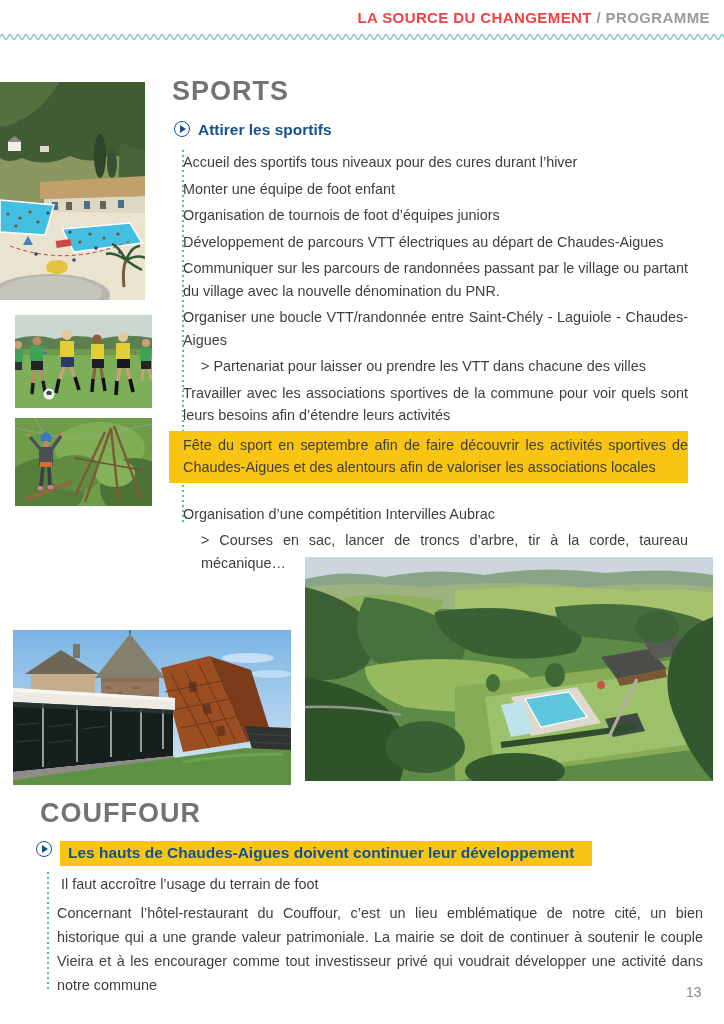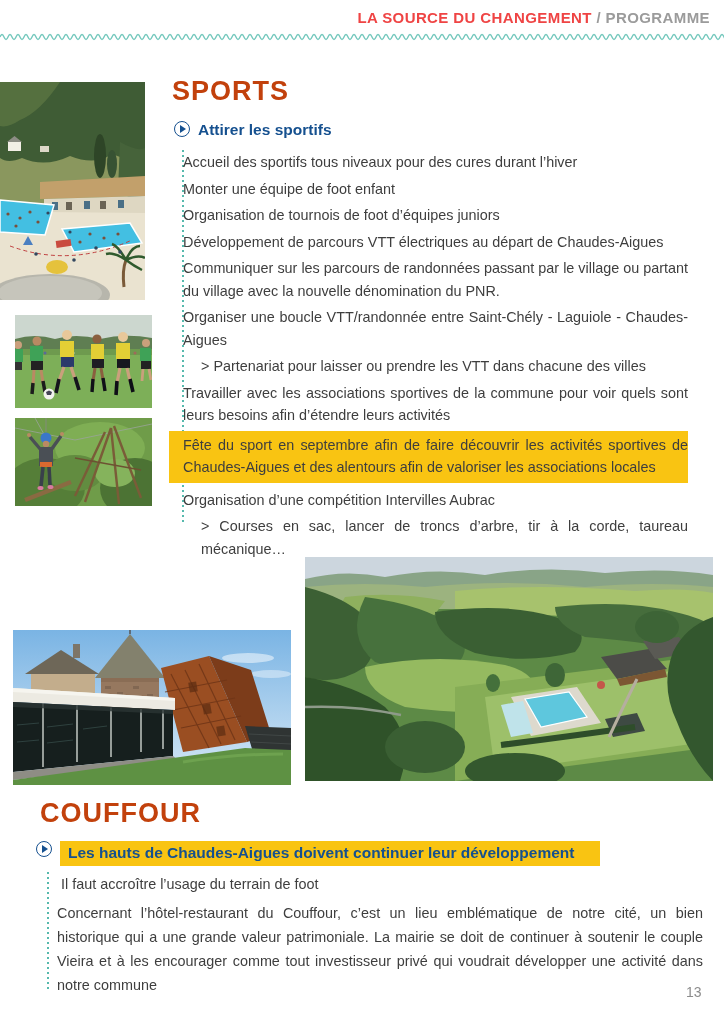--- a/index.html
+++ b/index.html
@@ -18,41 +18,41 @@
   .header { top:9px; right:14px; font-size:15px; font-weight:bold; letter-spacing:.4px; white-space:nowrap; }
   .header .main { color:#ef4444; }
   .header .sub  { color:#9b9b9b; }
   .wave { top:30px; left:0; width:724px; height:14px; }
 
   
   .photo { overflow:hidden; background:#dfe5dc; }
   .photo svg { display:block; width:100%; height:100%; }
 
   
-  .title { font-size:27px; font-weight:bold; color:#c2410c; letter-spacing:1px; }
+  .title { font-size:27px; font-weight:bold; color:#737373; letter-spacing:1px; }
 
   
   .subrow { display:flex; align-items:flex-start; gap:8px; }
   .playicon { width:16px; height:16px; border:1.8px solid #15508f; border-radius:50%; position:relative; flex:0 0 16px; }
   .playicon:after {
     content:""; position:absolute; left:4.5px; top:3.2px;
     border-left:6px solid #15508f;
     border-top:4px solid transparent; border-bottom:4px solid transparent;
   }
   .subtitle { color:#15508f; font-weight:bold; font-size:15.5px; }
-  .hlpill { background:#f9c412; padding:3px 26px 4px 8px; }
+  .hlpill { background:#f9c412; padding:3px 18px 4px 8px; }
 
   
   .dotline { width:2px; background-image:repeating-linear-gradient(to bottom,#56b9ad 0 2px,transparent 2px 5px); }
 
   
   .list { width:519px; font-size:14.4px; }
   .li { line-height:22.5px; margin-bottom:4px; padding-left:14px; text-align:justify; }
   .li.sub { padding-left:32px; }
-  .li.highlight { background:#f9c412; padding-top:3px; padding-bottom:4px; margin-bottom:6px; }
+  .li.highlight { background:#f9c412; padding-top:3px; padding-bottom:4px; margin-bottom:20px; }
 
   
   .paras { width:646px; font-size:14.4px; }
   .para { line-height:24px; margin-bottom:5px; text-align:justify; }
   .para:first-child { padding-left:4px; }
 
   .pagenum { color:#8c8c8c; font-size:14px; }
 </style>
 </head>
 <body>

